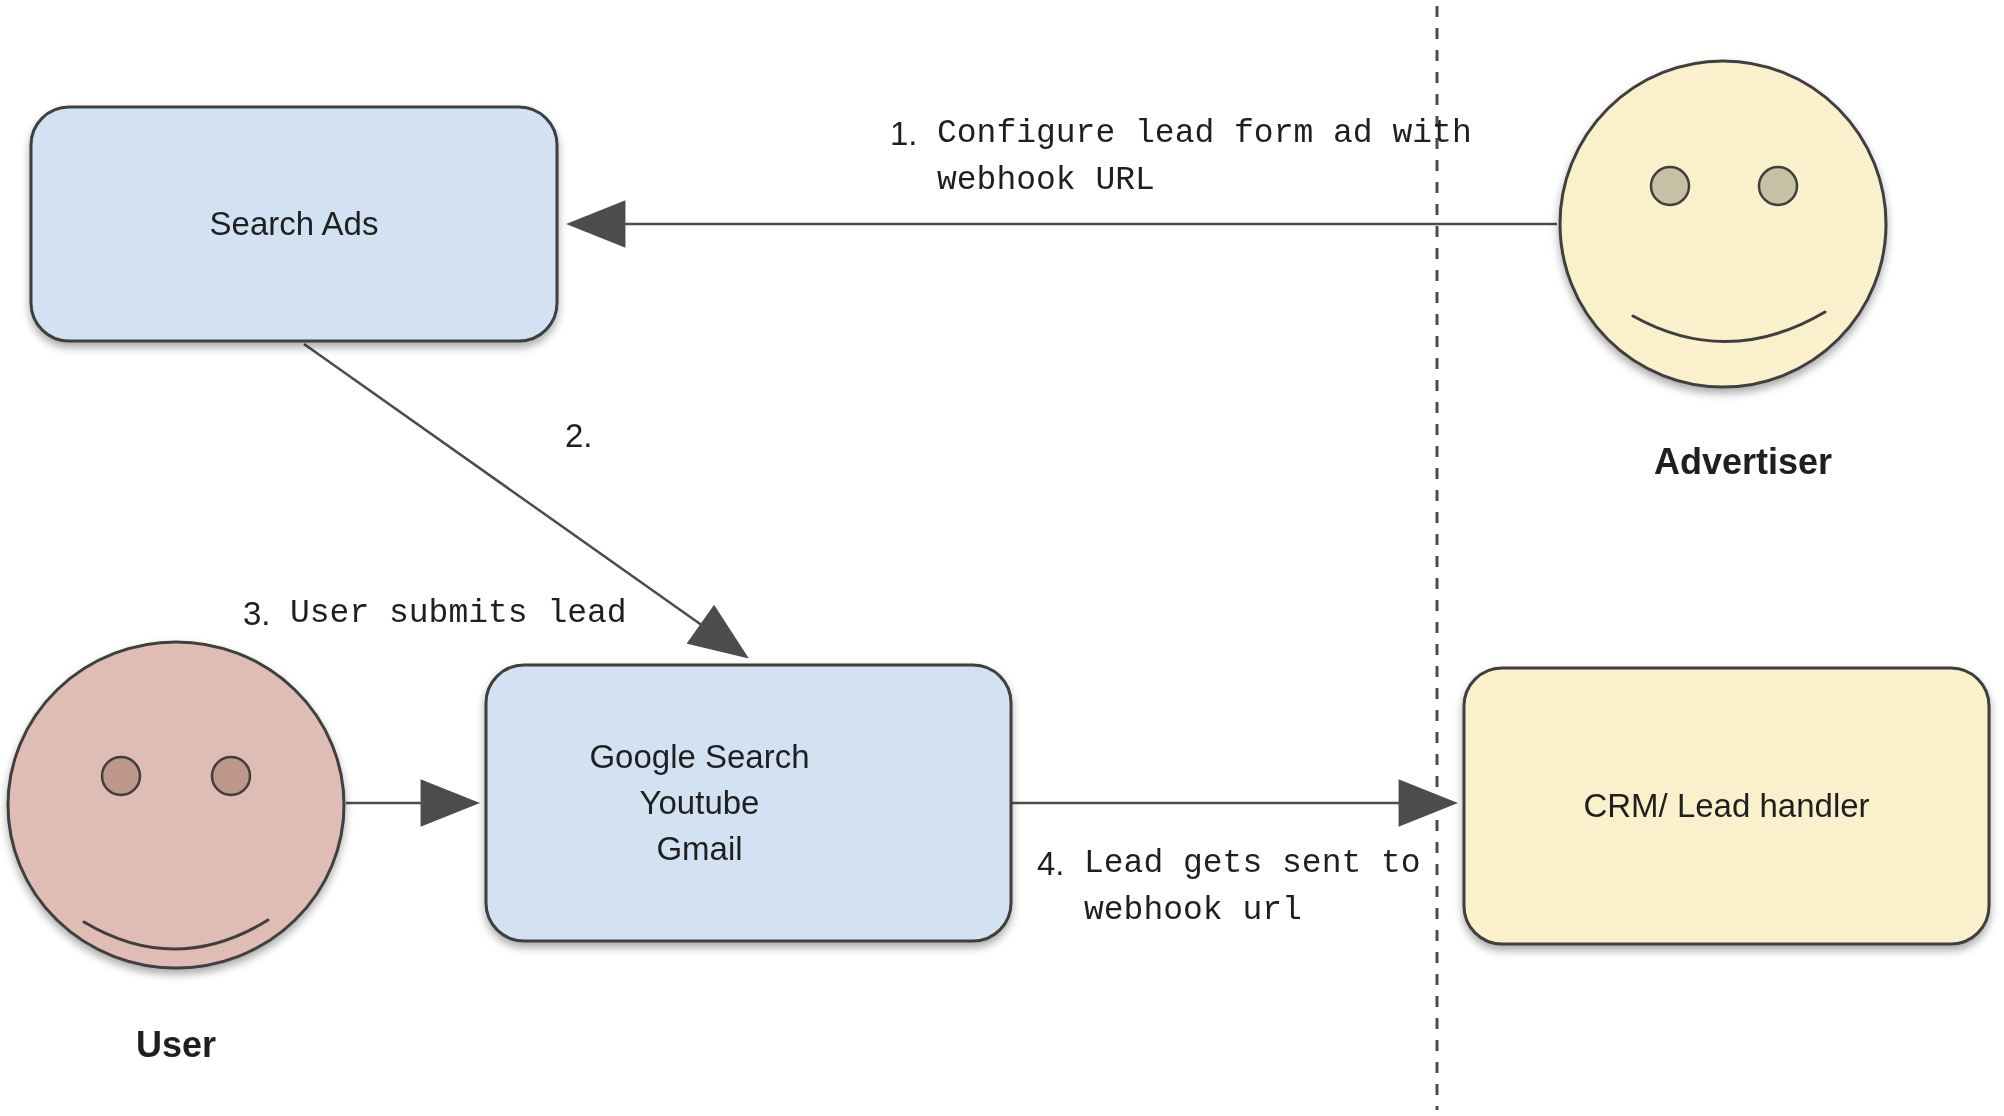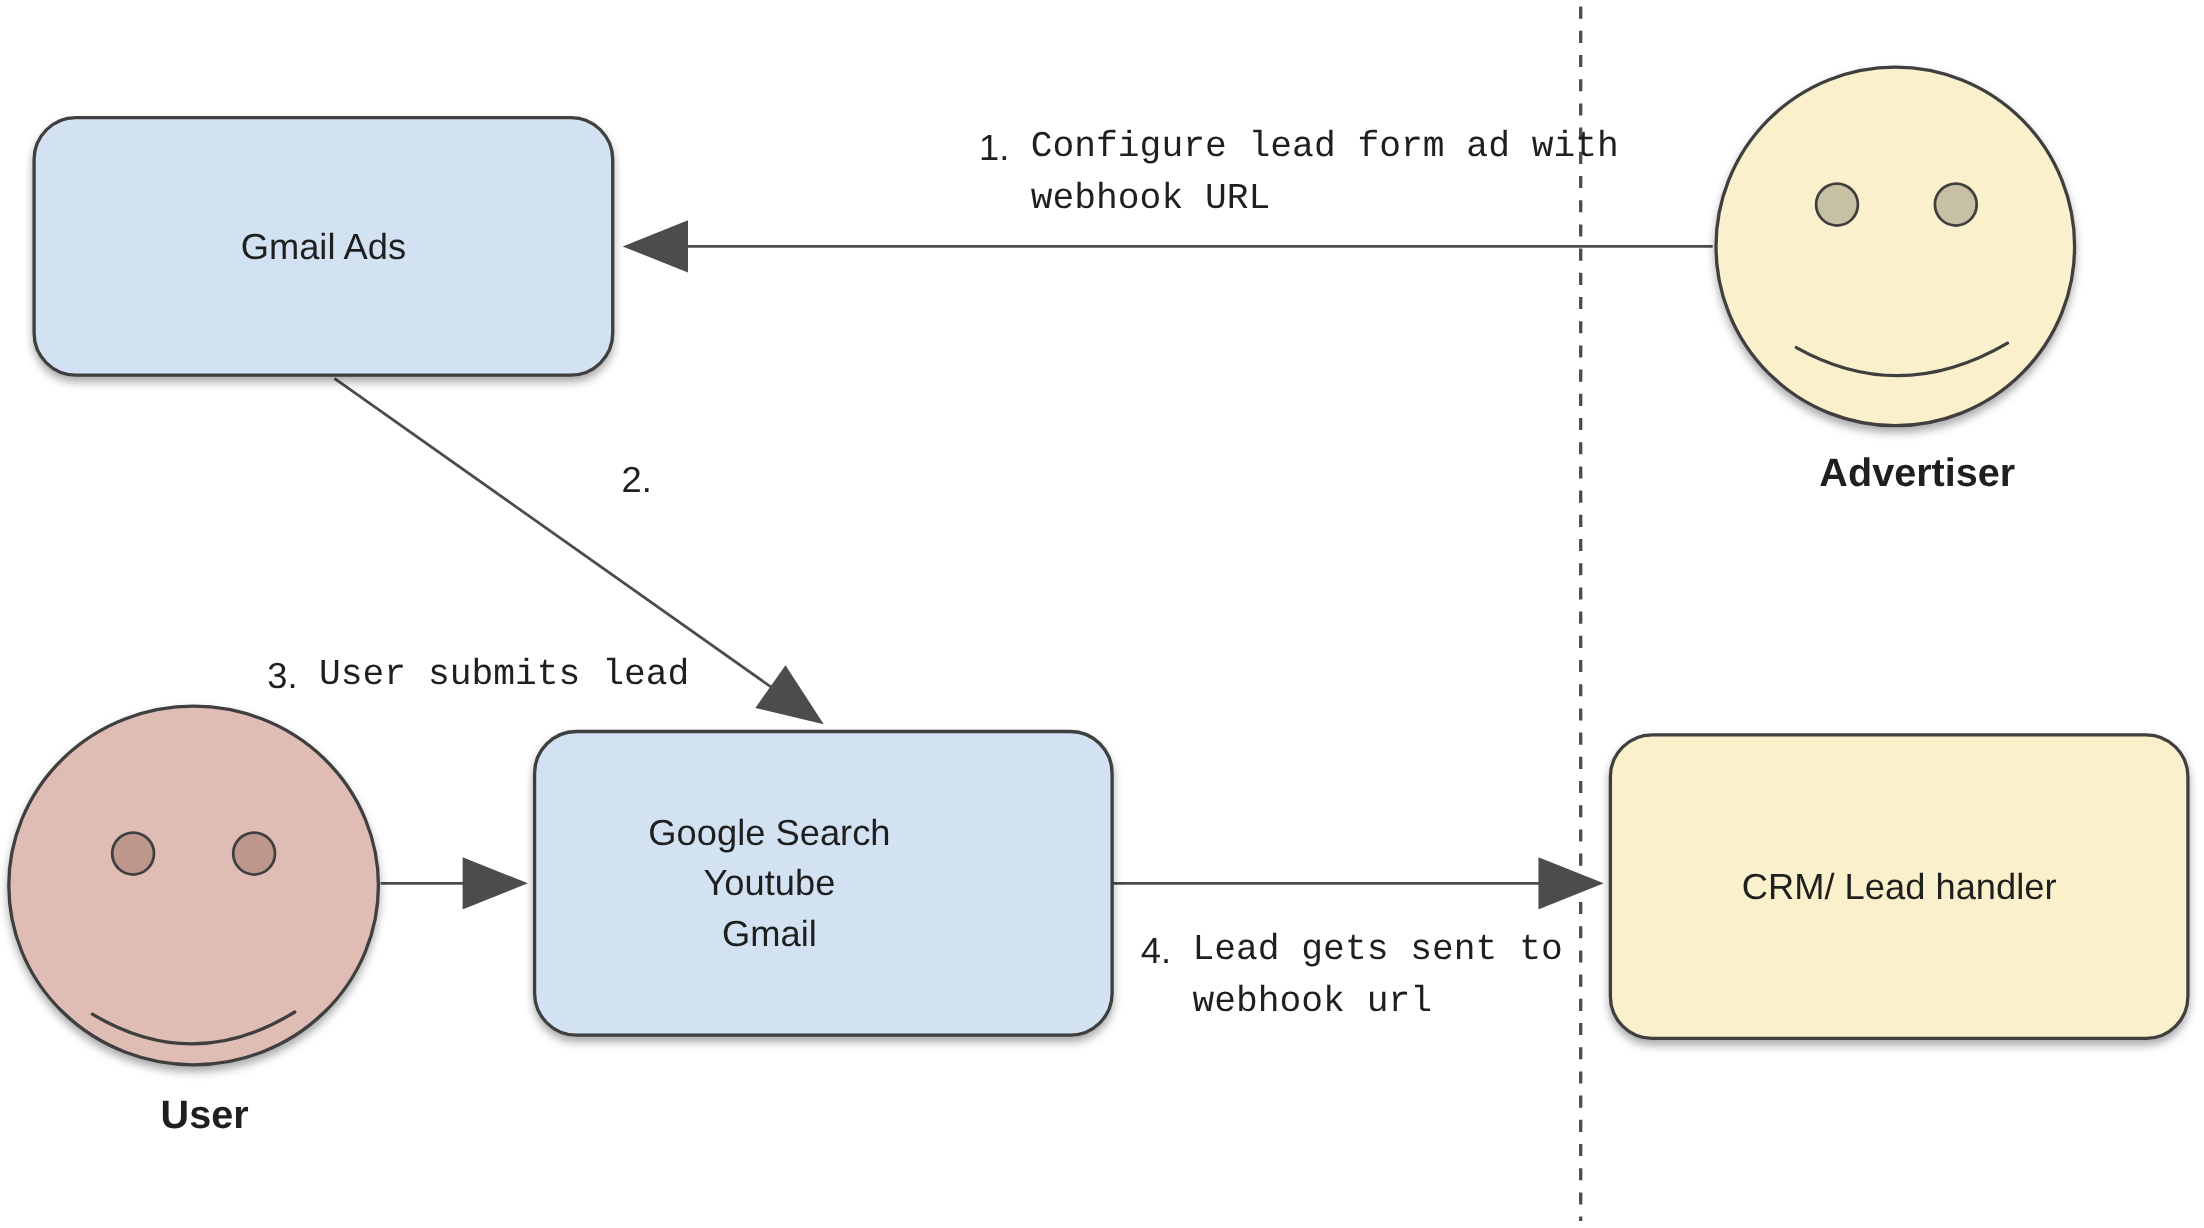--- a/index.html
+++ b/index.html
@@ -18,21 +18,21 @@
     display:flex;align-items:center;justify-content:center;
     text-align:center;
     white-space:pre-line;
     font-size:33px;line-height:46px;
     color:var(--text-dark,#1f1f1f);
   }
   .actor-label{
     position:absolute;
     text-align:center;
     font-weight:bold;
-    font-size:36px;line-height:40px;
+    font-size:36px;line-height:40px;margin-top:32px;
   }
   .step{
     position:absolute;
     display:flex;align-items:flex-start;
     font-size:33px;line-height:47px;
   }
   .step .num{min-width:30px;margin-right:17px;}
   .step .txt{white-space:pre-line;font-family:Liberation Mono, monospace;}
 </style>
 </head>
@@ -73,29 +73,29 @@
     </g>
 
     <g>
       <circle cx="1723" cy="224" r="163" class="shadowed" style="fill:var(--node-yellow,#fbf0cc);stroke:var(--stroke-dark,#3f3f3f)" stroke-width="3"></circle>
       <circle cx="1670" cy="186" r="19" style="fill:var(--advertiser-eye,#c8c0a4);stroke:var(--stroke-dark,#3f3f3f)" stroke-width="2.5"></circle>
       <circle cx="1778" cy="186" r="19" style="fill:var(--advertiser-eye,#c8c0a4);stroke:var(--stroke-dark,#3f3f3f)" stroke-width="2.5"></circle>
       <path d="M 1633 316 Q 1728 369 1825 312" fill="none" style="stroke:var(--stroke-dark,#3f3f3f)" stroke-width="3" stroke-linecap="round"></path>
     </g>
   </svg>
 
-  <div class="node-label" style="left:31px;top:107px;width:526px;height:234px">Gmail Ads</div>
+  <div class="node-label" style="left:31px;top:107px;width:526px;height:234px">Search Ads</div>
 
   <div class="node-label" style="left:486px;top:665px;width:427px;height:276px">Google Search
 Youtube
 Gmail</div>
 
   <div class="node-label" style="left:1464px;top:668px;width:525px;height:276px">CRM/ Lead handler</div>
 
-  <div class="actor-label" style="left:86px;top:993px;width:200px">User</div>
+  <div class="actor-label" style="left:76px;top:993px;width:200px">User</div>
 
   <div class="actor-label" style="left:1593px;top:410px;width:300px">Advertiser</div>
 
   <div class="step" style="left:890px;top:110px">
     <span class="num">1.</span>
     <span class="txt">Configure lead form ad with
 webhook URL</span>
   </div>
 
   <div class="step" style="left:565px;top:412px">

